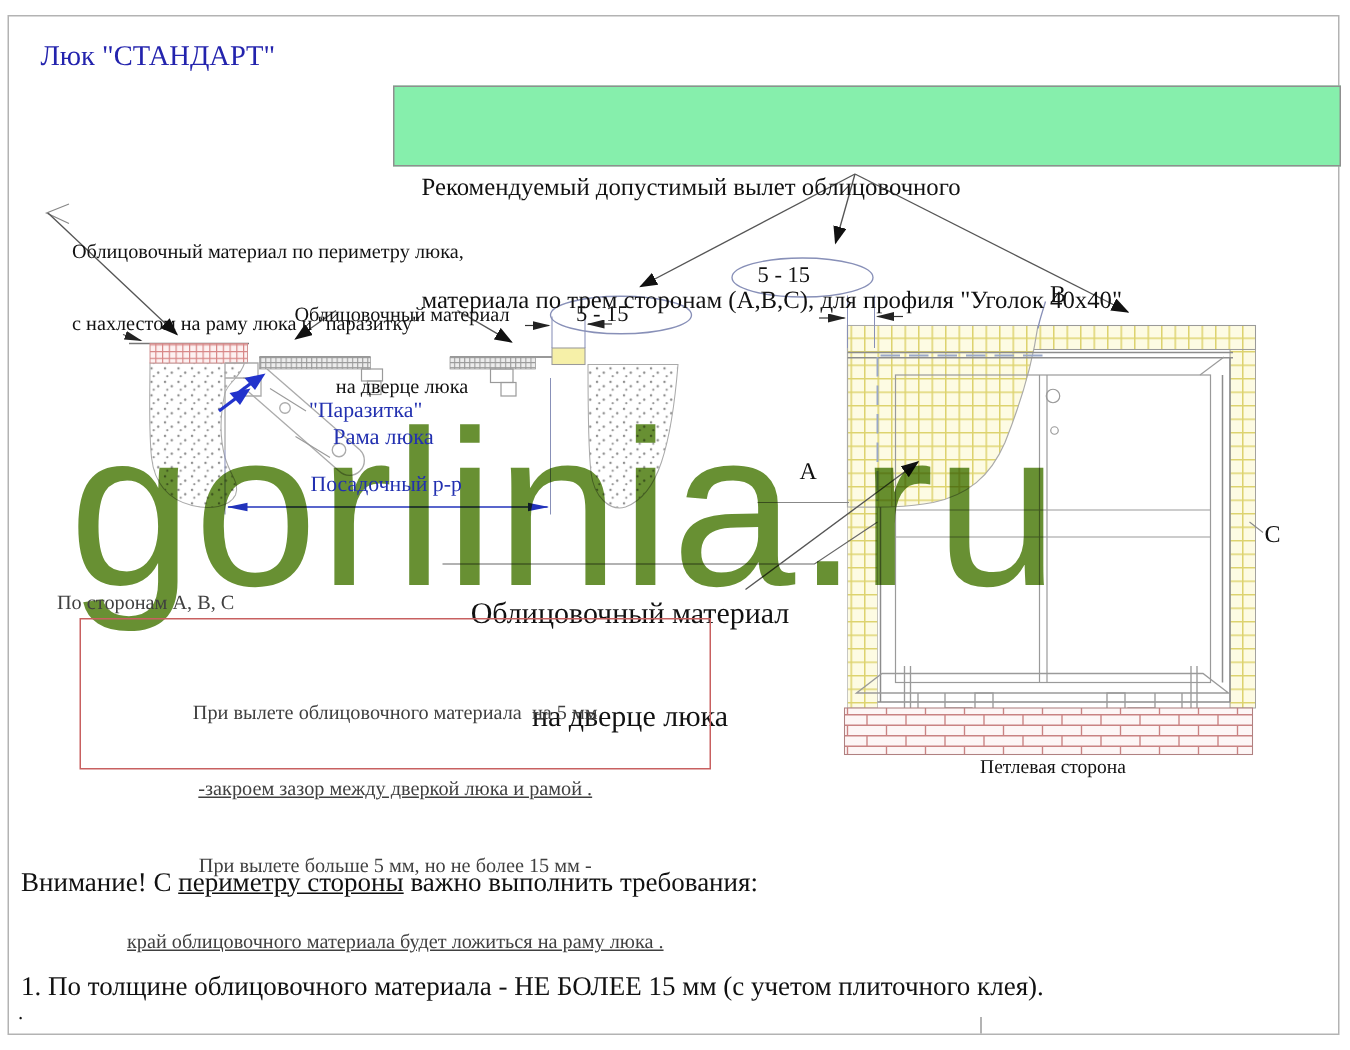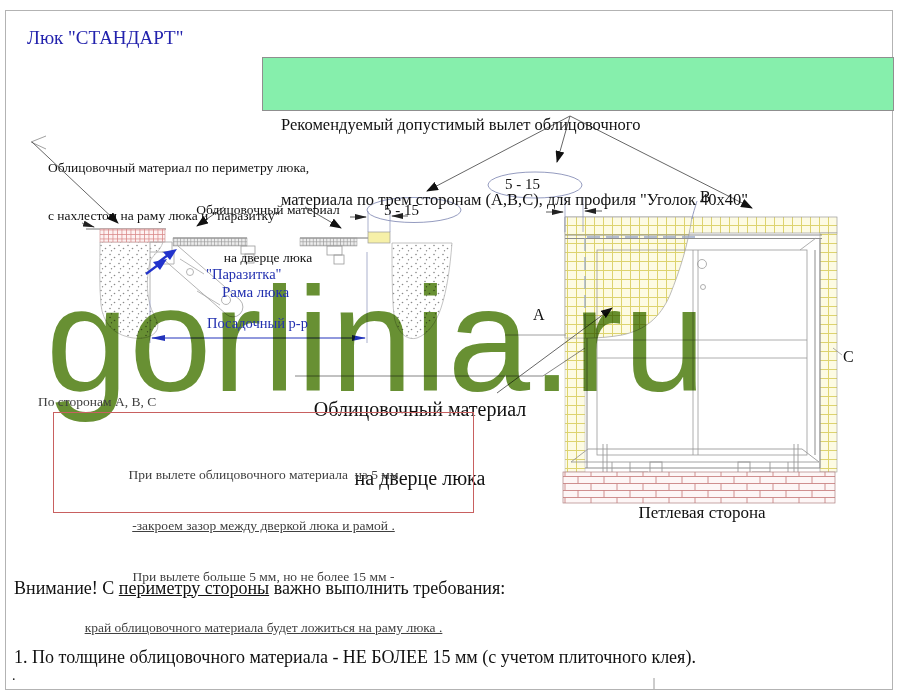--- a/index.html
+++ b/index.html
@@ -18,21 +18,21 @@
   .lbl-rama{left:222px;top:284px;font-size:15px;text-align:center;}
   .lbl-posad{left:207px;top:315px;font-size:14.5px;}
   .dim{font-size:15px;width:60px;text-align:left;}
   .dim1{left:384px;top:202px;}
   .dim2{left:505px;top:176px;}
   .lbl-big{left:295px;top:352px;width:250px;text-align:center;font-size:20px;line-height:23px;}
   .side{font-size:16px;}
   .sideA{left:533px;top:306px;}
   .sideB{left:700px;top:188px;}
   .sideC{left:843px;top:348px;}
-  .hingeside{left:612px;top:503px;width:180px;text-align:center;font-size:17px;}
+  .hingeside{left:612px;top:503px;width:180px;text-align:center;font-size:13px;}
   .red{color:#404040;}
   .warnlbl{left:38px;top:394px;font-size:13.5px;}
   .warnbox{left:53px;top:412px;width:419px;height:80px;border:1px solid #c86060;background:transparent;
            text-align:center;font-size:13.5px;line-height:17px;padding-top:19px;}
   .u{text-decoration:underline;}
   .attn{left:14px;top:530px;font-size:18px;line-height:23.3px;}
   .dotmark{left:12px;top:668px;font-size:14px;}
 </style>
 </head>
 <body>

